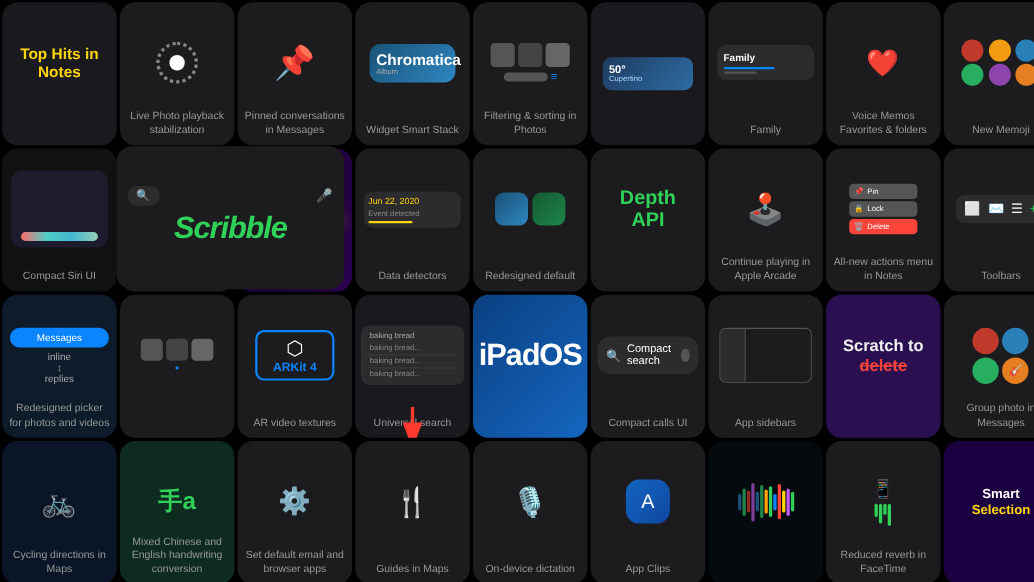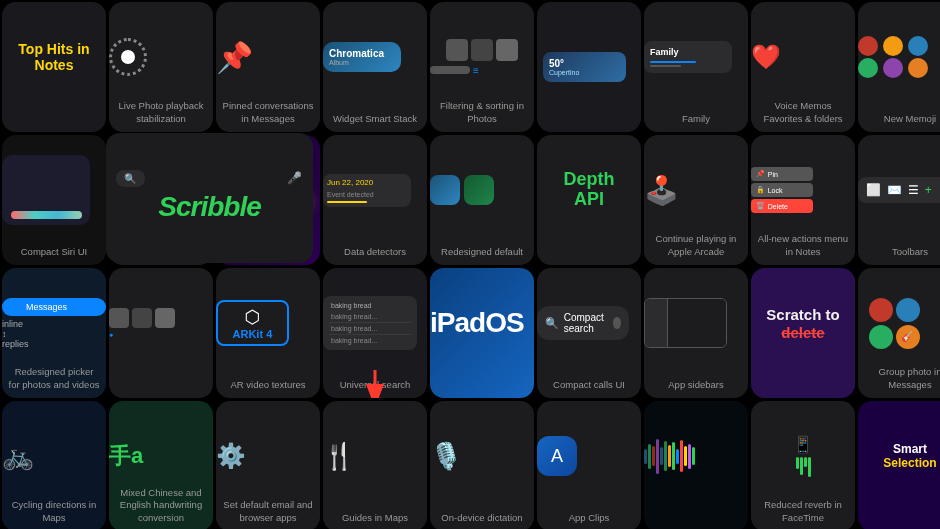--- a/index.html
+++ b/index.html
@@ -40,20 +40,21 @@
       left: 0; right: 0;
       font-size: 9.5px;
       color: #999;
       text-align: center;
       line-height: 1.3;
       padding: 0 6px;
     }
     .tile-content {
       display: flex;
       flex-direction: column;
+      align-items: center;
       justify-content: center;
       width: 100%;
       height: 100%;
       padding-bottom: 20px;
     }
 
     
     .waveform {
       display: flex;
       align-items: center;
@@ -90,21 +91,21 @@
   <div class="tile">
     <div class="tile-content">
       <span style="font-size:30px;">📌</span>
     </div>
     <div class="tile-label">Pinned conversations in Messages</div>
   </div>
 
   <div class="tile">
     <div class="tile-content">
       <div style="background:linear-gradient(135deg,#1a5276,#2e86c1);border-radius:10px;padding:6px;width:75%;font-size:8px;">
-        <div style="color:#fff;font-size:10px;font-weight:600;">Chromatica</div>
+        <div style="color:#fff;font-size:14px;font-weight:600;">Chromatica</div>
         <div style="color:#aaa;font-size:7px;">Album</div>
       </div>
     </div>
     <div class="tile-label">Widget Smart Stack</div>
   </div>
 
   <div class="tile">
     <div class="tile-content">
       <div style="display:flex;gap:3px;flex-wrap:wrap;justify-content:center;">
         <div style="width:22px;height:22px;border-radius:4px;background:#555;"></div>

